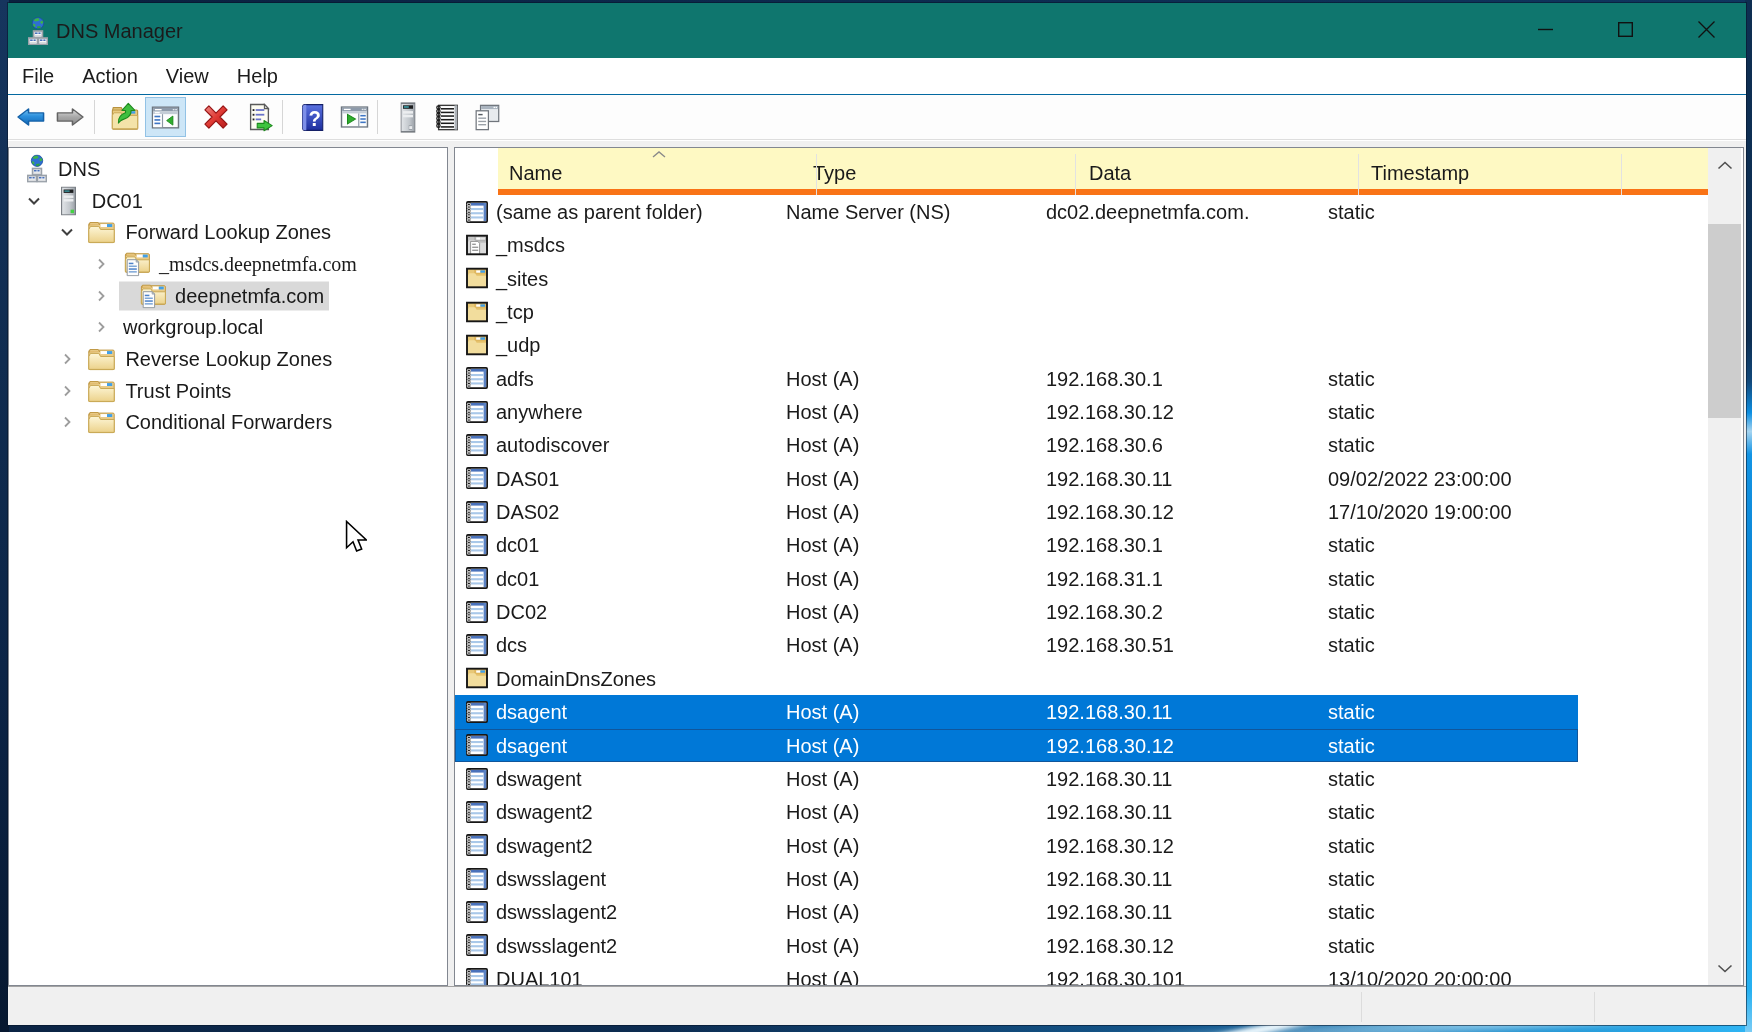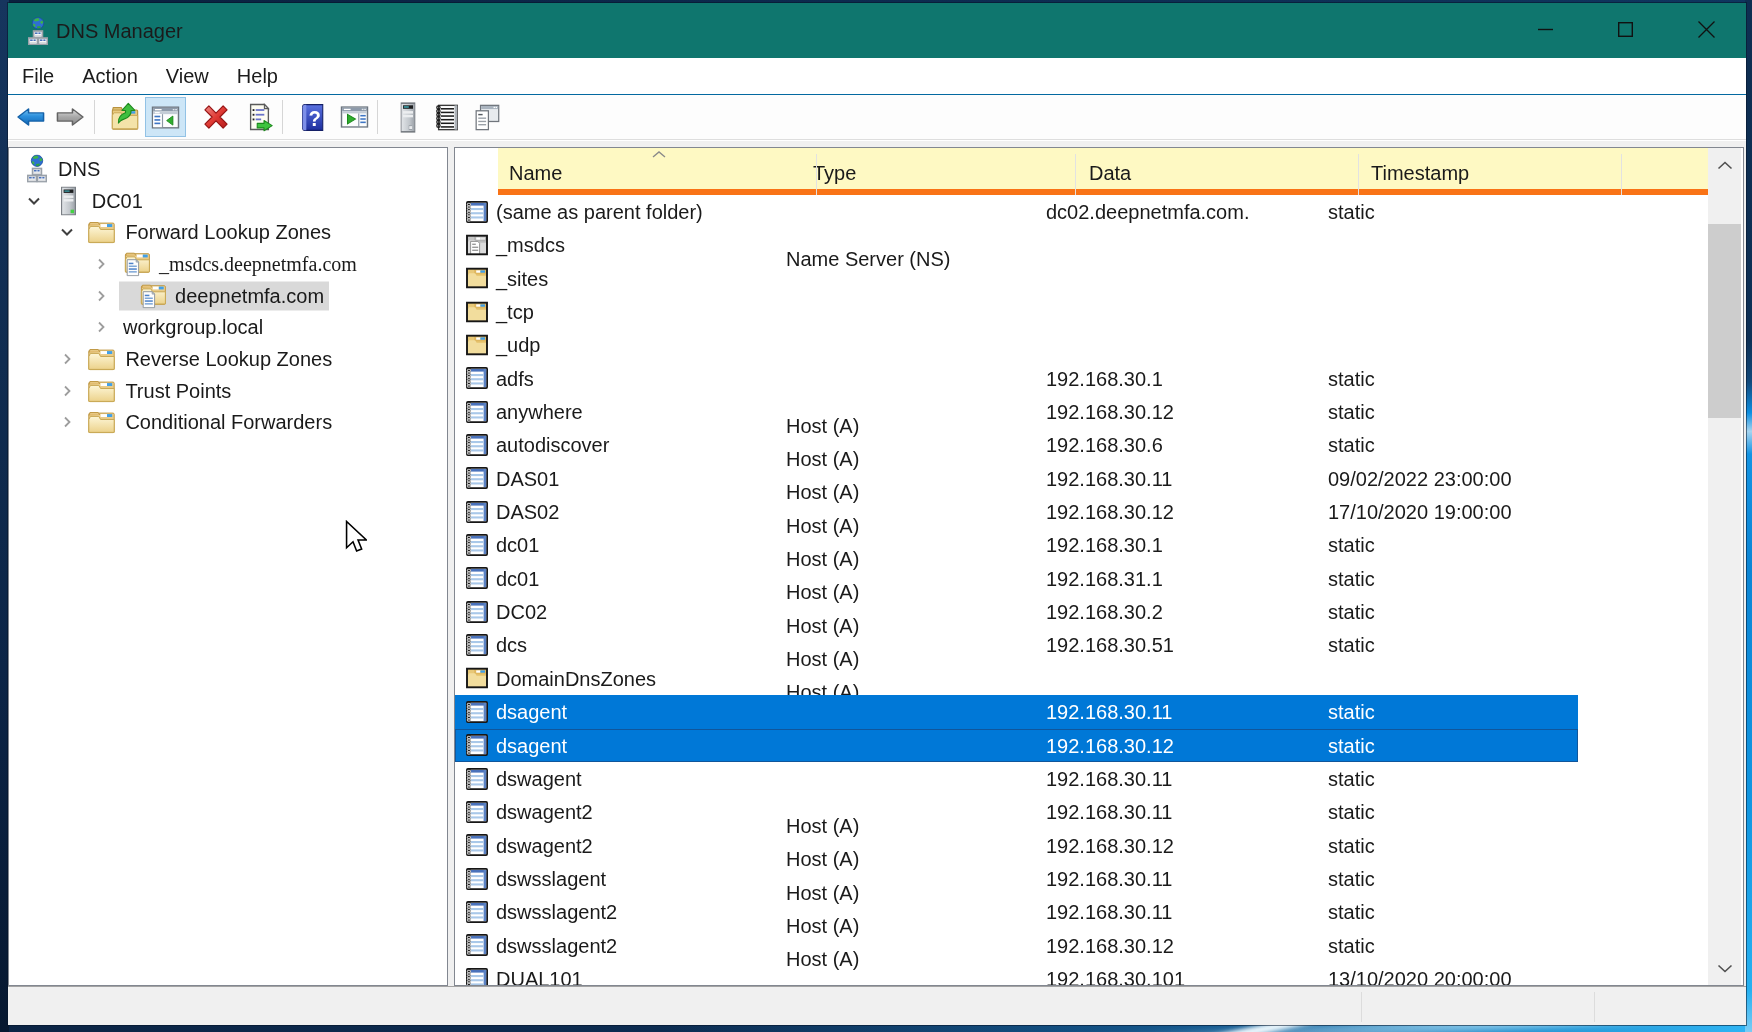--- a/index.html
+++ b/index.html
@@ -54,21 +54,21 @@
 .trow.selected .tsel { background:#d9d9d9; }
 
 #list-header { position:absolute; left:0; top:0; right:34px; height:47px; background:#fef9c3; border-bottom:6px solid #f97316; font-size:20px;margin-left:43px; }
 .hcell { position:absolute; top:0; height:47px; line-height:50px; color:#1a1a1a; }
 .hsep { position:absolute; top:6px; width:1px; height:41px; background:#e2e2e2; }
 #sort-arrow { position:absolute; }
 #list-body { position:absolute; left:0; top:47px; right:0; bottom:0; overflow:hidden; }
 .lrow { position:relative; height:33.35px; font-size:20px; }
 .lrow .cell { position:absolute; top:0; height:33.35px; line-height:34px; white-space:nowrap; }
 .lrow .l-ic { position:absolute; left:11px; top:50%; transform:translateY(-50%); width:22px; height:22px; }
-.c-name { left:41px; } .c-type { left:331px;margin-top:47px; } .c-data { left:591px; } .c-ts { left:873px; }
+.c-name { left:41px; } .c-type { left:331px; } .c-data { left:591px; } .c-ts { left:873px; }
 .lrow.selected { color:#ffffff; }
 .lrow.selected .selbar { position:absolute; left:0; top:0; width:1123px; height:100%; background:#0078d7; }
 .lrow.focused .selbar { box-shadow:0 0 0 1px #10569b inset; }
 .lrow > * { position:relative; }
 
 #vscroll { position:absolute; top:0; right:2px; width:33px; height:100%; background:#f0f0f0; }
 #vs-up, #vs-down { position:absolute; left:0; width:33px; height:34px; display:flex; align-items:center; justify-content:center; }
 #vs-up { top:0; } #vs-down { bottom:0; }
 #vs-thumb { position:absolute; left:0; top:76px; width:33px; height:194px; background:#cdcdcd; }
 

